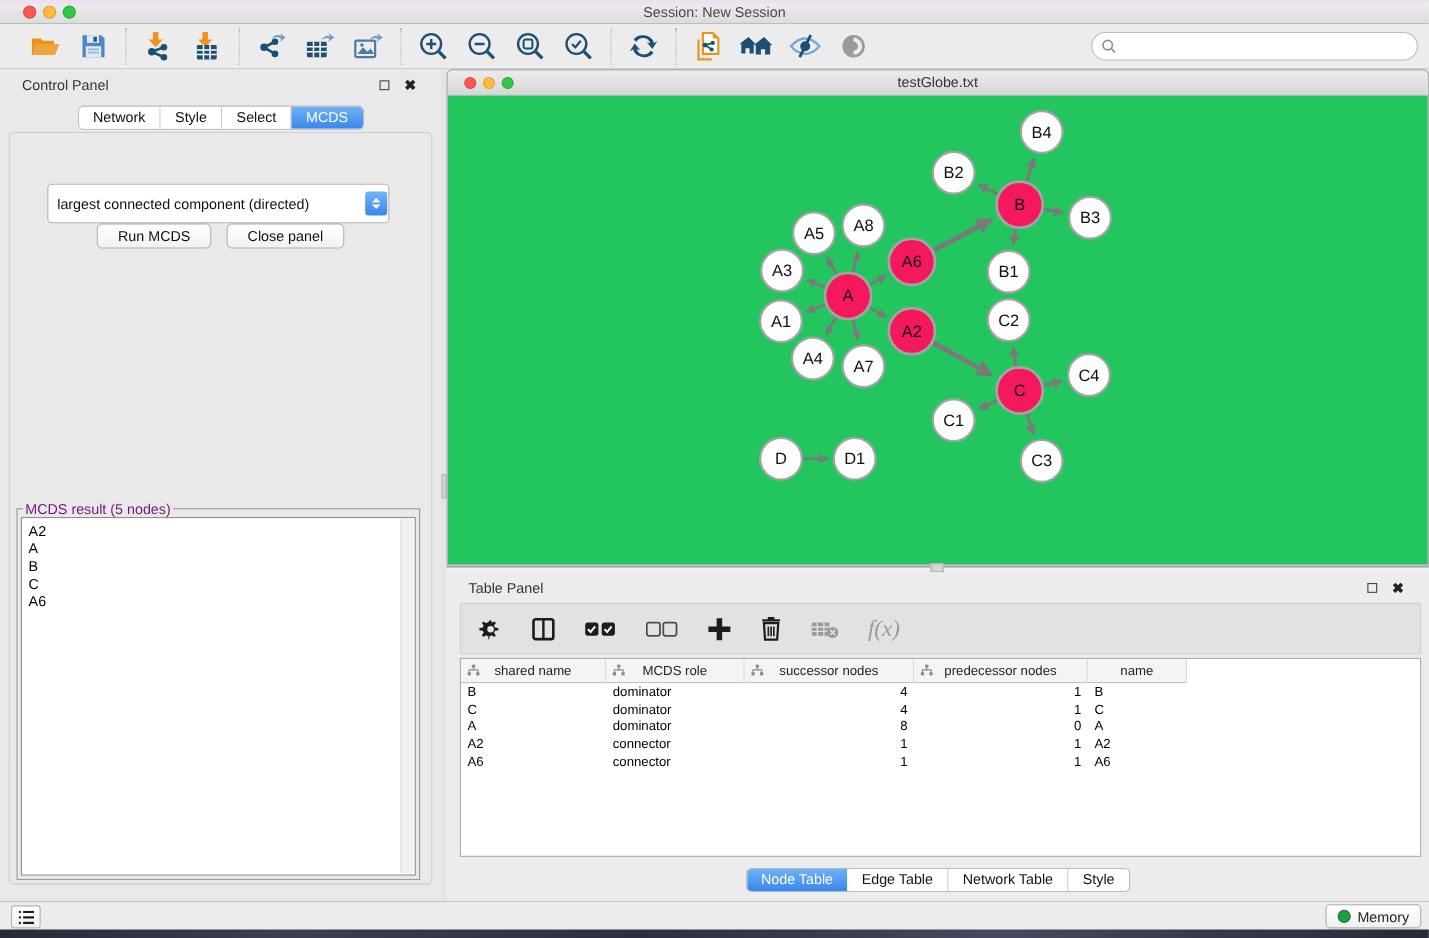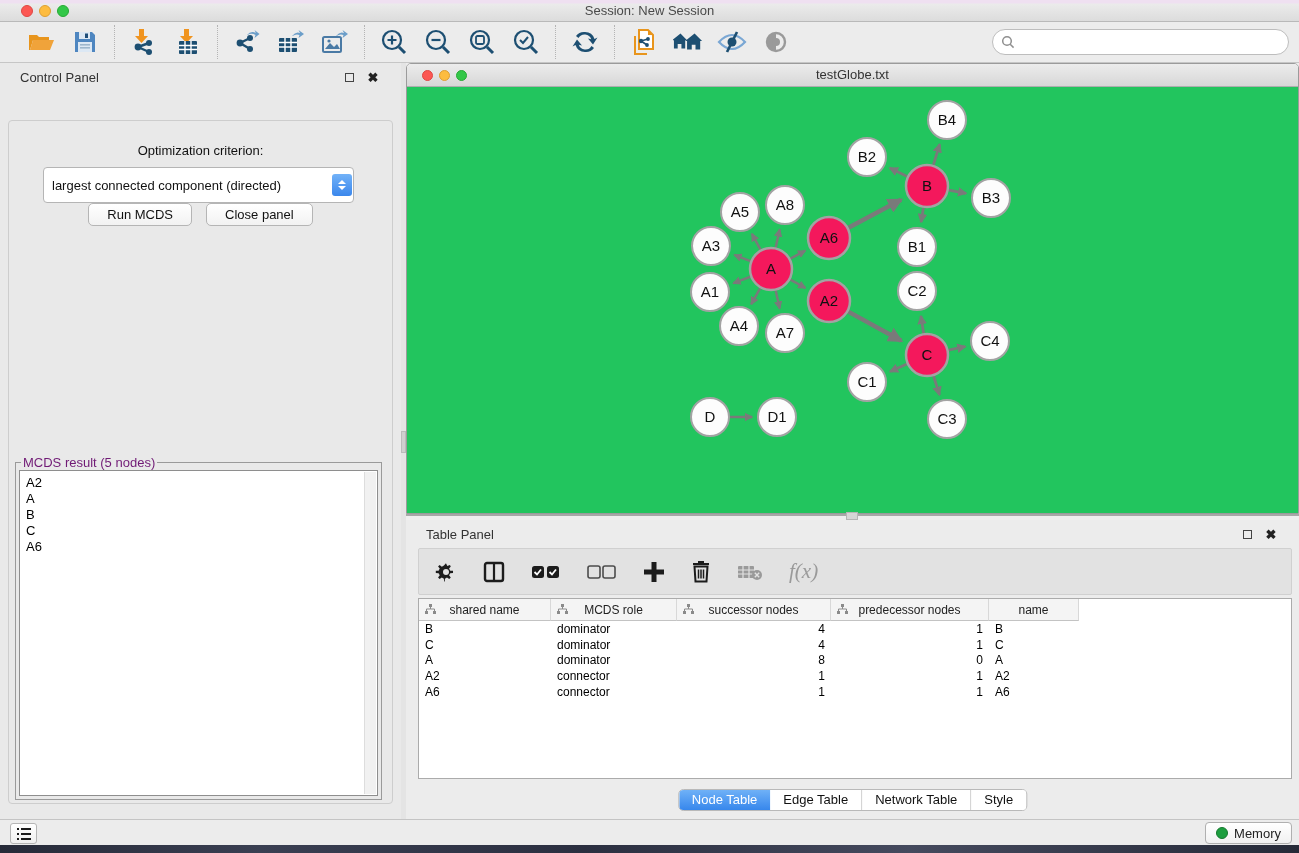--- a/index.html
+++ b/index.html
@@ -274,22 +274,27 @@
 
 <div class="control-panel">
   <div class="panel-head">
     <span>Control Panel</span>
     <span class="spacer"></span>
     <span class="mini-btn">
         <span class="float-glyph"></span>
       </span>
     <span class="mini-btn x-glyph">✖</span>
   </div>
+  <div class="seg-tabs cp-tabs" id="cp-tabs">
+      <div class="seg-tab">Network</div>
+      <div class="seg-tab">Style</div>
+      <div class="seg-tab">Select</div>
+      <div class="seg-tab active">MCDS</div>
+    </div>
   <div class="cp-content">
-    <div class="opt-label">Optimization criterion:</div>
     <div class="dropdown">
       <span class="dd-text">largest connected component (directed)</span>
       <span class="dd-stepper">
           <span class="tri up"></span>
           <span class="tri down"></span>
         </span>
     </div>
     <div class="btn-row">
       <button class="push-btn">Run MCDS</button>
       <button class="push-btn">Close panel</button>

